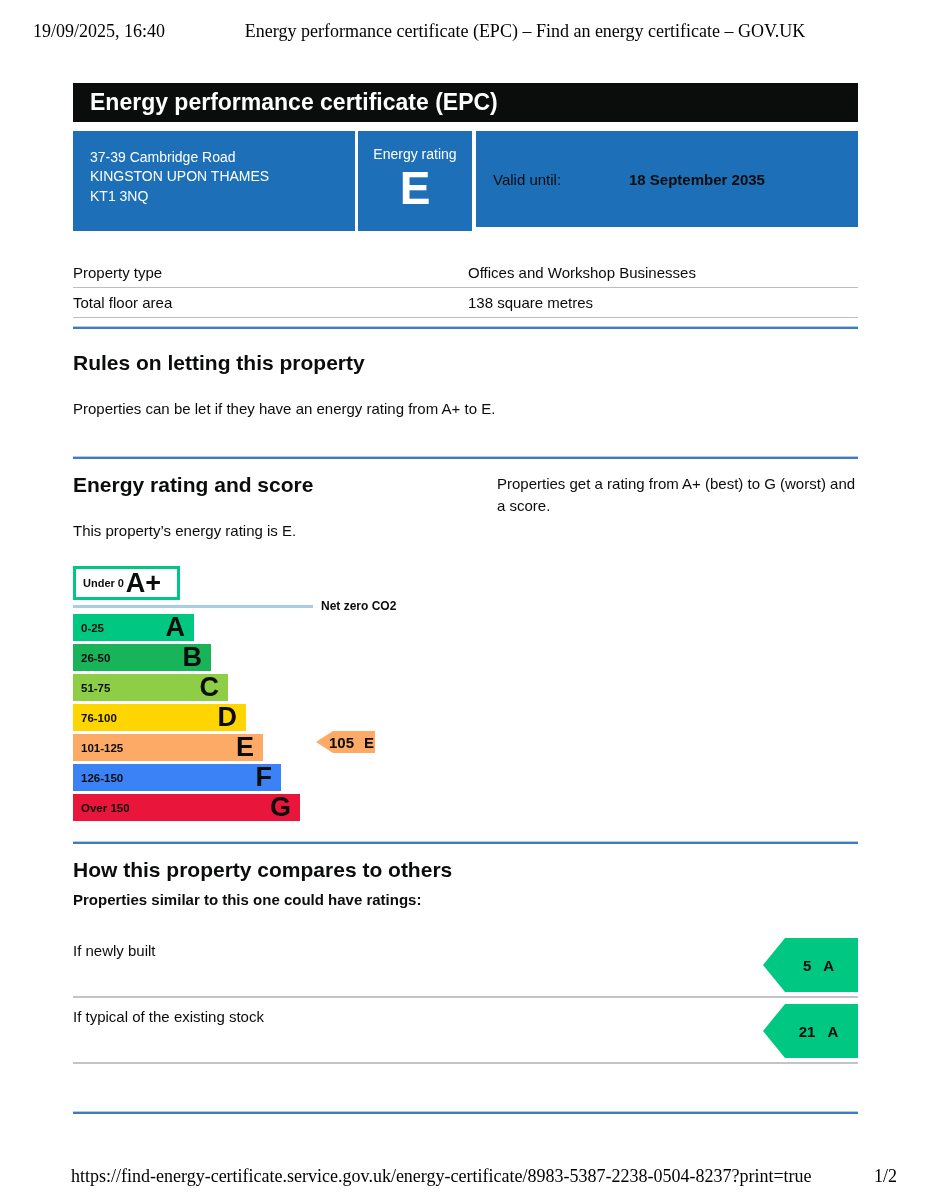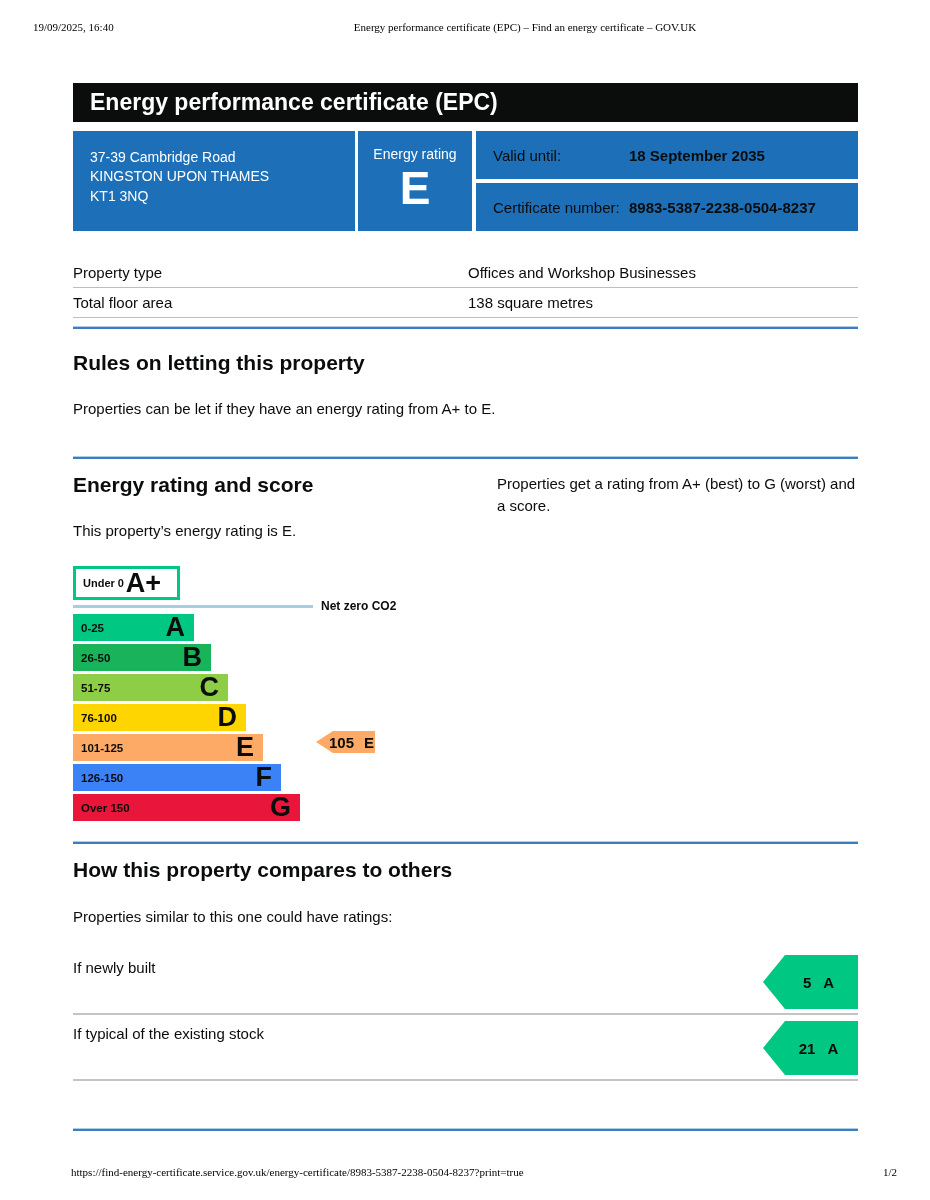--- a/index.html
+++ b/index.html
@@ -8,21 +8,21 @@
     position: relative;
     font-family: "Liberation Sans", sans-serif;
     color: #0b0c0c;
     -webkit-font-smoothing: antialiased;
   }
 
   
   .print-header, .print-footer {
     position: absolute; left: 33px; right: 33px;
     font-family: "Liberation Serif", serif;
-    font-size: 11px; color: #000;
+    font-size: 18px; color: #000;
   }
   .print-header { top: 21px; }
   .print-header .ph-title {
     position: absolute; left: calc(50% + 60px); transform: translateX(-50%);
     white-space: nowrap; top: 0;
   }
   .print-footer { top: 1166px; margin-left: 38px; }
   .print-footer .pf-page { position: absolute; right: 0; top: 0; }
 
   .content { position: absolute; left: 73px; top: 83px; width: 785px; }
@@ -95,21 +95,21 @@
   .current-arrow {
     position: absolute; left: 243px; top: -3px; width: 59px; height: 22px;
     clip-path: polygon(17px 0, 100% 0, 100% 100%, 17px 100%, 0 50%);
     display: flex; align-items: center; justify-content: center;
     padding-left: 12px; font-size: 15px; font-weight: 700;
   }
   .current-arrow .sc { margin-right: 10px; }
 
   
   .h2-compare { margin-top: 14px; }
-  .compare-intro { margin-top: 24px; }
+  .compare-intro { margin-top: 7px; font-weight: bold; }
   .compare-rows { margin-top: 21px; }
   .compare-row {
     display: flex; justify-content: space-between; align-items: flex-start;
     border-bottom: 2px solid #c4c4c4; padding: 6px 0 4px; height: 66px;
   }
   .compare-row .c-label { font-size: 15px; padding-top: 4px; }
   .badge {
     width: 95px; height: 54px;
     clip-path: polygon(22px 0, 100% 0, 100% 100%, 22px 100%, 0 50%);
     display: flex; align-items: center; justify-content: center;
@@ -142,24 +142,20 @@
       <span class="rating-label">Energy rating</span>
       <span class="rating-value">E</span>
     </div>
     <div class="gap4"></div>
     <div class="meta-box">
       <div class="meta-row" style="background: rgb(29, 112, 184);">
         <span class="m-label">Valid until:</span>
         <span class="m-value">18 September 2035</span>
       </div>
       <div class="meta-gap"></div>
-      <div class="meta-row" style="background: rgb(29, 112, 184);">
-        <span class="m-label">Certificate number:</span>
-        <span class="m-value">8983-5387-2238-0504-8237</span>
-      </div>
     </div>
   </div>
 
   <div class="details">
     <div class="detail-row">
       <span class="d-label">Property type</span>
       <span class="d-value">Offices and Workshop Businesses</span>
     </div>
     <div class="detail-row">
       <span class="d-label">Total floor area</span>

